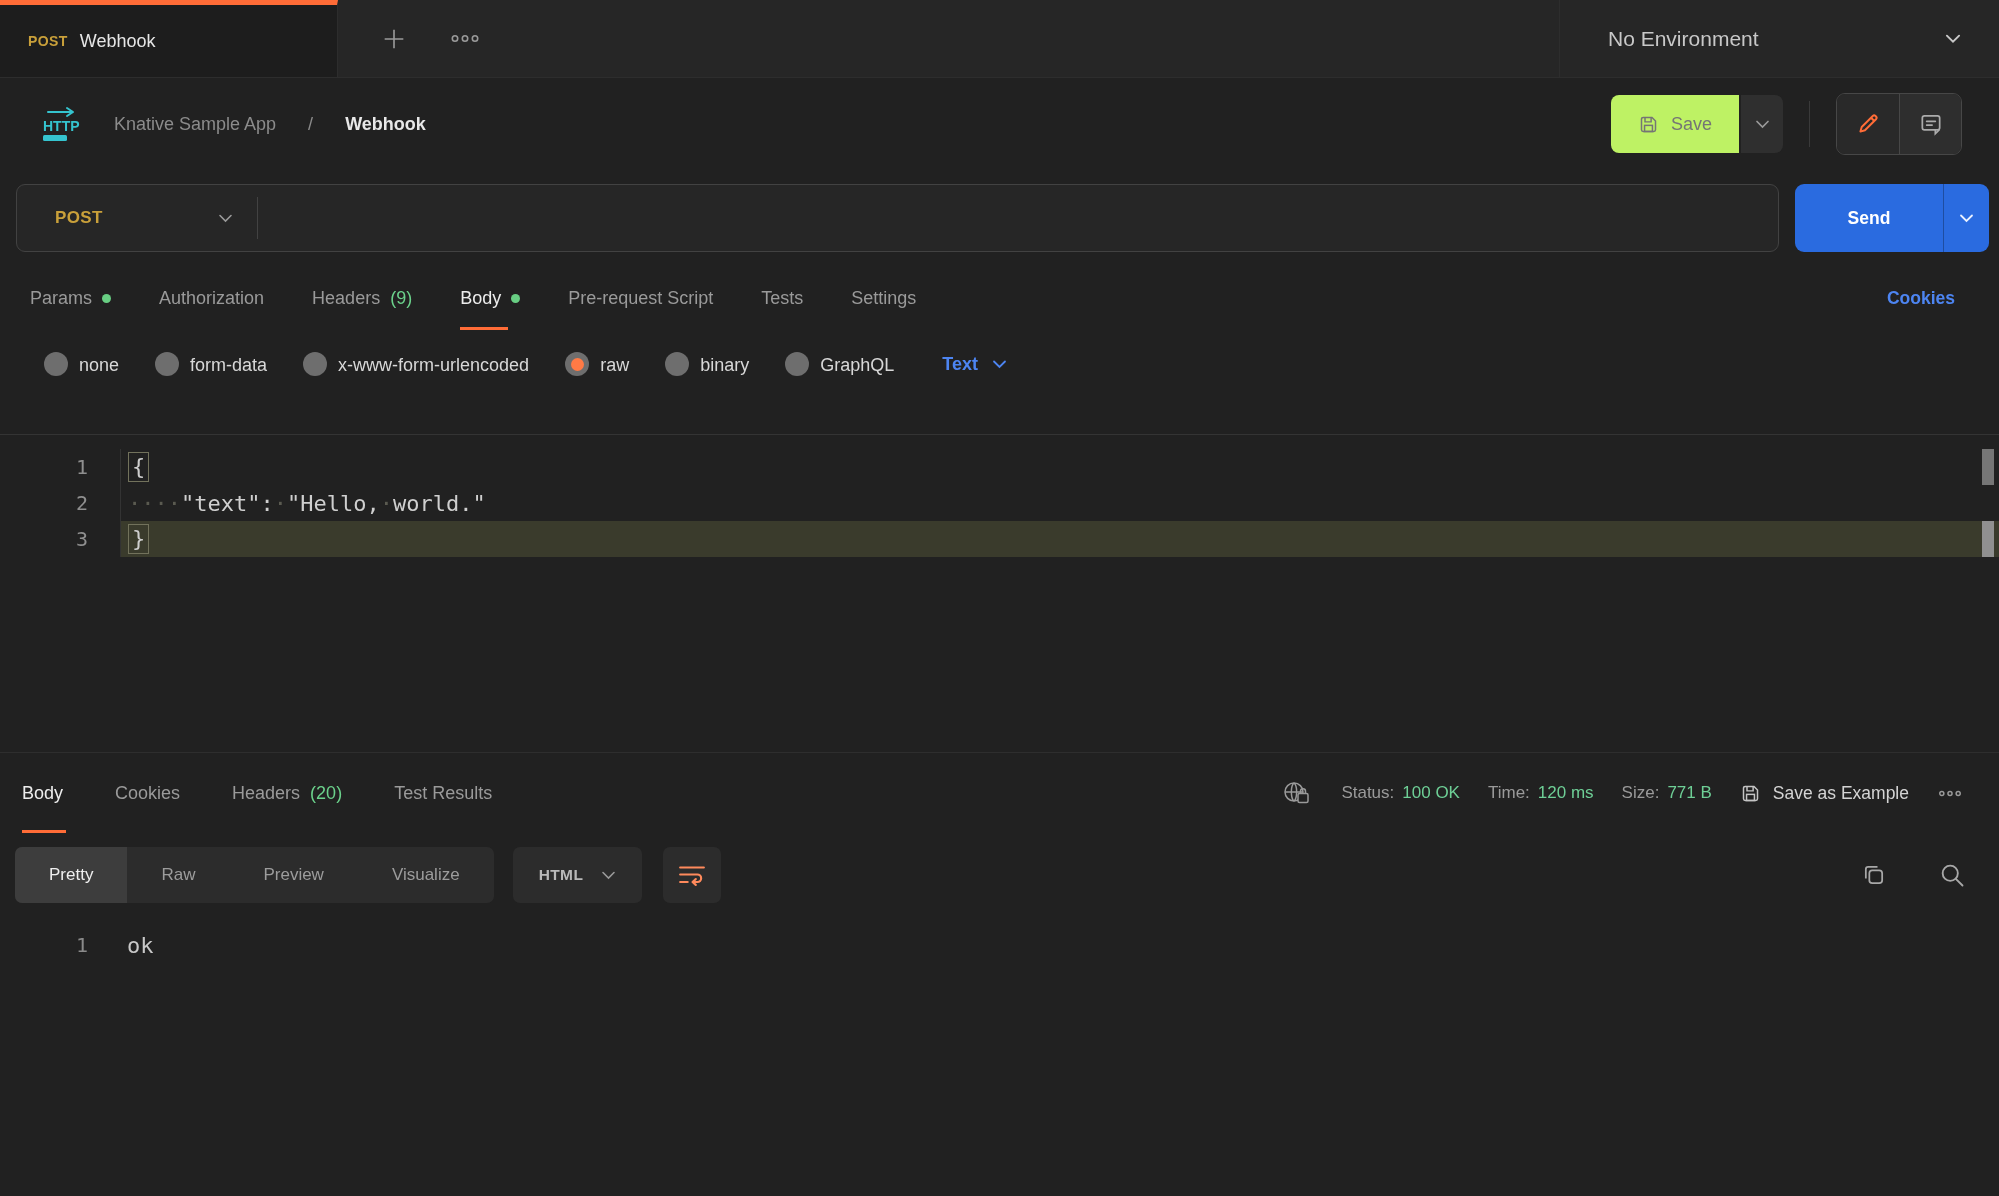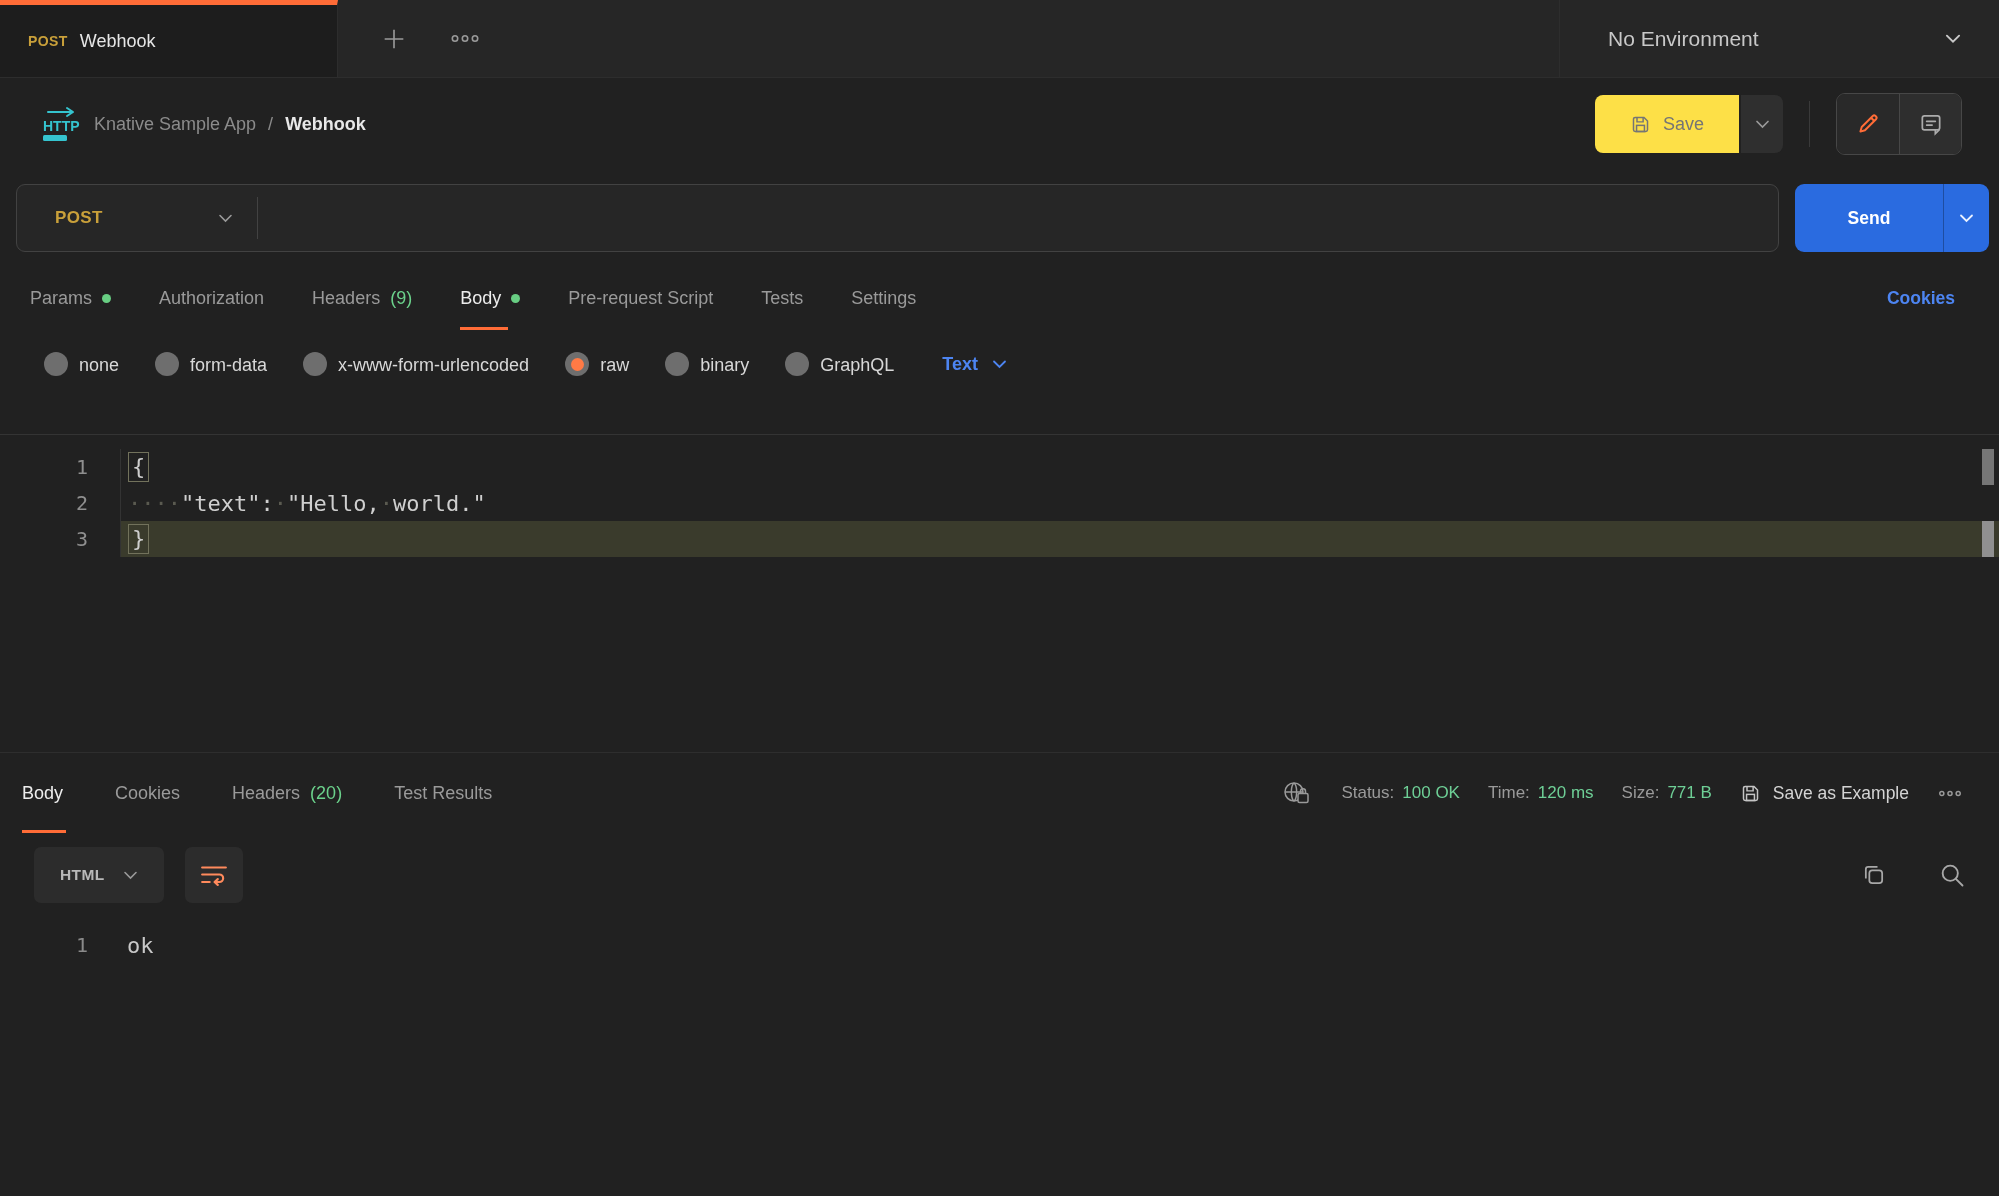--- a/index.html
+++ b/index.html
@@ -24,28 +24,28 @@
   .tabstrip-actions { display:flex; align-items:center; gap:42px; padding-left:42px; flex:1; }
   .icon-btn { display:flex; align-items:center; justify-content:center; }
   .env-panel {
     width:440px; border-left:1px solid #2d2d2d; display:flex; align-items:center;
     justify-content:space-between; padding:0 38px 0 48px;
   }
   .env-label { color:#c8c8c8; font-size:21px; }
 
   
   .header { height:92px; display:flex; align-items:center; padding:0 37px 0 40px; }
-  .breadcrumb { display:flex; align-items:center; gap:12px; }
+  .breadcrumb { display:flex; align-items:center; gap:32px; }
   .crumb-collection { color:#8b8b8b; font-size:18px; }
   .crumb-sep { color:#8b8b8b; font-size:18px; }
   .crumb-request { color:#e8e8e8; font-size:18px; font-weight:700; }
   .header-right { margin-left:auto; display:flex; align-items:center; }
   .save-group { display:flex; gap:2px; }
   .save-btn {
-    width:144px; height:58px; background:#fde047; border-radius:8px 0 0 8px;
+    width:128px; height:58px; background:#bef264; border-radius:8px 0 0 8px;
     display:flex; align-items:center; justify-content:center; gap:12px; color:#757575; font-size:18px;
   }
   .save-caret { width:42px; height:58px; background:#2f2f2f; border-radius:0 8px 8px 0; display:flex; align-items:center; justify-content:center; color:#9a9a9a; }
   .v-divider { width:1px; height:46px; background:#3a3a3a; margin:0 26px; }
   .edit-group { display:flex; border:1px solid #474747; border-radius:9px; overflow:hidden; }
   .edit-seg { width:62px; height:60px; background:#292929; display:flex; align-items:center; justify-content:center; }
   .edit-seg + .edit-seg { border-left:1px solid #474747; background:#2e2e2e; }
 
   
   .url-row { height:96px; display:flex; align-items:center; padding:0 10px 0 16px; }
@@ -362,20 +362,34 @@
       <svg width="26" height="9" viewBox="0 0 30 11" fill="none" stroke="#9a9a9a" stroke-width="1.8">
         <circle cx="5" cy="5.5" r="2.5"></circle>
           <circle cx="15" cy="5.5" r="2.5"></circle>
           <circle cx="25" cy="5.5" r="2.5"></circle>
       </svg>
     </span>
   </div>
 </div>
 
 <div class="resp-toolbar">
+  <div class="seg-group">
+    <div class="seg selected">
+      <span>Pretty</span>
+    </div>
+    <div class="seg">
+      <span>Raw</span>
+    </div>
+    <div class="seg">
+      <span>Preview</span>
+    </div>
+    <div class="seg">
+      <span>Visualize</span>
+    </div>
+  </div>
   <div class="format-btn">
     <span>HTML</span>
     <svg class="chev" width="15" height="9" viewBox="0 0 14 9" fill="none" stroke="currentColor" stroke-width="1.6" stroke-linecap="round">
         <path d="M1.5 1.5 L7 7 L12.5 1.5"></path>
       </svg>
   </div>
   <div class="wrap-btn">
     <svg width="28" height="24" viewBox="0 0 26 22" fill="none" stroke="#ff8a5c" stroke-width="2" stroke-linecap="round" stroke-linejoin="round">
       <path d="M2 4 h22"></path>
       <path d="M2 10.5 h16 a3.5 3.5 0 0 1 0 7 h-4"></path>

